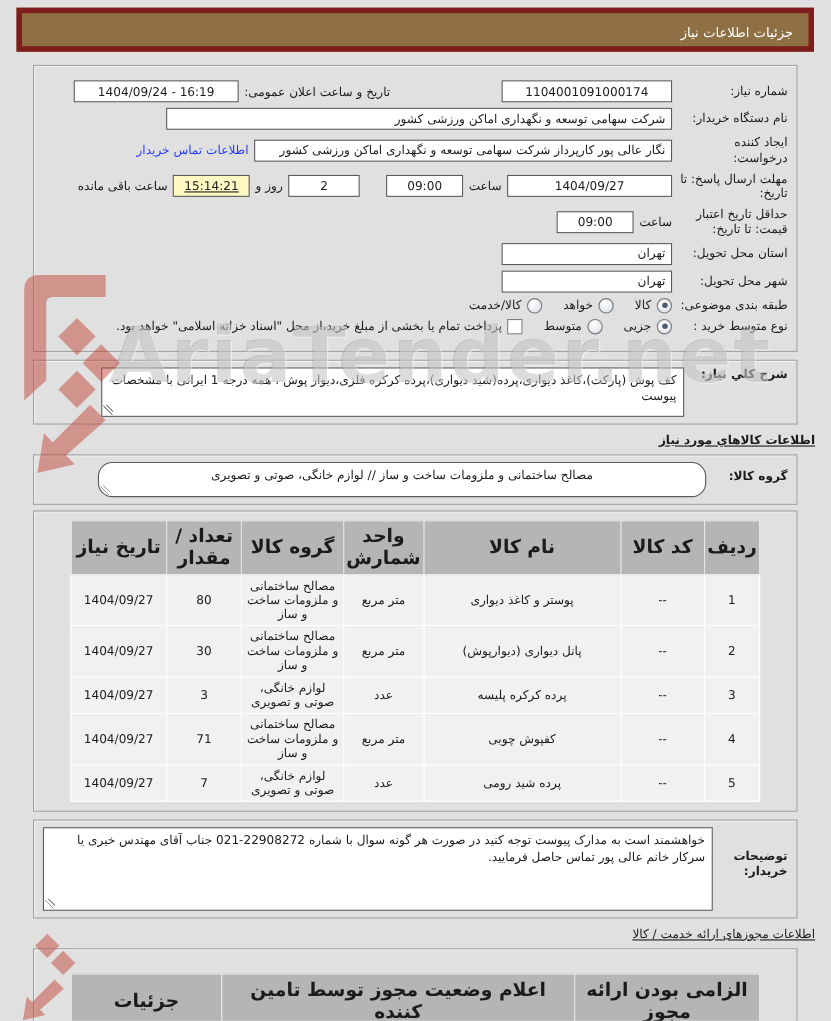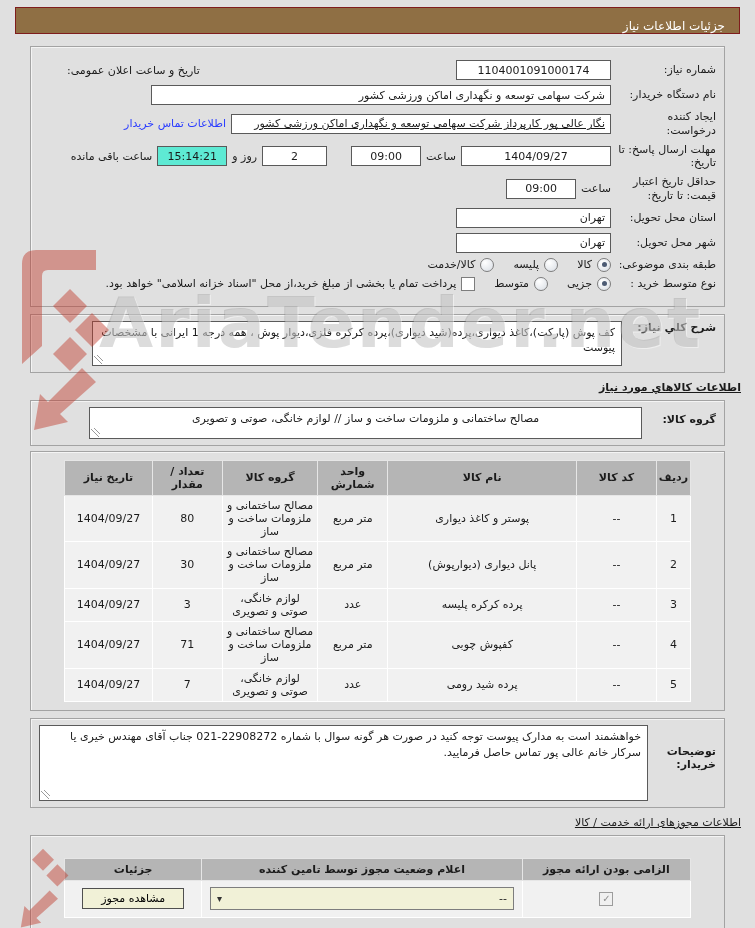--- a/index.html
+++ b/index.html
@@ -12,40 +12,40 @@
   
   .wm-layer{position:absolute;inset:0;pointer-events:none;z-index:6;}
   .wm-text{position:absolute;top:282px;left:99px;font-size:70px;font-weight:bold;
     color:rgba(118,118,118,0.26);letter-spacing:2px;white-space:nowrap;direction:ltr;
     text-shadow:1px 1px 0 rgba(255,255,255,0.45);}
   .wm-logo{position:absolute;opacity:0.45;}
   .wm-logo.main{left:16px;top:244px;}
   .wm-logo.edge{right:-86px;top:244px;}
   .wm-logo.bottom{left:10px;top:840px;transform:scale(0.6);transform-origin:top left;}
   
-  .titlebar{margin:7px 15px 0 15px;height:27px;background:#8f6f44;border:1px solid #7f1d1d;
+  .titlebar{margin:7px 15px 0 15px;height:40px;background:#8f6f44;border:5px solid #7f1d1d;
     color:#fff;font-size:12px;line-height:36px;padding-right:14px;box-sizing:border-box;text-align:right;}
   
   .group{border:1px solid #a3a3a3;box-shadow:1px 1px 0 #f4f4f4 inset;margin:0 30px;box-sizing:border-box;background:transparent;position:relative;z-index:2;}
   .main-form{margin-top:12px;padding:8px 8px 10px 8px;}
   .frow{display:flex;align-items:center;margin:5px 0;gap:5px;}
   .lbl{color:#1b1b1b;}
   .lbl.w100{width:100px;flex:0 0 100px;line-height:1.25;}
   .boldlbl{font-weight:bold;}
   .field{background:#fff;border:1px solid #5a5a5a;height:20px;box-sizing:border-box;
     display:flex;align-items:center;padding:0 5px;font-size:11px;}
   .field.center{justify-content:center;}
   .field.ltr{direction:ltr;}
-  .field.hl{background:#5eead4;}
+  .field.hl{background:#fef9c3;text-decoration:underline;}
   .w150{width:150px;flex:0 0 150px;}
   .w155{width:155px;flex:0 0 155px;}
   .w70{width:70px;flex:0 0 70px;}
   .w65{width:65px;flex:0 0 65px;}
   .w460{width:460px;flex:0 0 460px;}
-  .w380{width:380px;flex:0 0 380px;text-decoration:underline;}
+  .w380{width:380px;flex:0 0 380px;}
   .link{color:#2a3cff;cursor:pointer;white-space:nowrap;}
   .ms-auto{margin-inline-start:auto;}
   .pad-end{padding-inline-end:28px;}
   
   .radio{width:12px;height:12px;border-radius:50%;border:1px solid #7d7d7d;
     background:radial-gradient(circle at 35% 30%,#ffffff,#d8dde4);display:inline-flex;
     align-items:center;justify-content:center;flex:0 0 12px;}
   .radio .dot{width:0;height:0;}
   .radio.selected .dot{width:5px;height:5px;border-radius:50%;background:#4c5b74;}
   .checkbox{width:12px;height:12px;border:1px solid #7d7d7d;background:#fff;display:inline-flex;
@@ -56,21 +56,21 @@
   .descgroup{margin-top:7px;padding:6px 8px;display:flex;gap:6px;align-items:flex-start;}
   .textbox{background:#fff;border:1px solid #5a5a5a;position:relative;box-sizing:border-box;
     padding:3px 6px;line-height:1.45;}
   .grip{position:absolute;left:1px;bottom:1px;width:9px;height:9px;
     background:linear-gradient(45deg,transparent 40%,#9a9a9a 40%,#9a9a9a 47%,transparent 47%,transparent 62%,#9a9a9a 62%,#9a9a9a 69%,transparent 69%);}
   .section-title{margin:8px 14px 6px 30px;position:relative;z-index:2;text-decoration:underline;}
   .section-title.b{font-weight:bold;}
   
   .table-group{margin-top:5px;padding:8px 33px;}
   table.grid{border-collapse:collapse;width:100%;direction:rtl;border:1px solid #8e8e8e;background:#f1f1f1;}
-  table.grid th{background:#b5b5b5;font-weight:bold;border:1px solid #e6e6e6;padding:4px 2px;font-size:11px;}
+  table.grid th{background:#b5b5b5;font-weight:bold;border:1px solid #e6e6e6;padding:4px 2px;font-size:17px;}
   table.grid td{background:#f1f1f1;border:1px solid #ffffff;padding:3px 4px;text-align:center;line-height:1.2;font-size:11px;}
   .lic-group{margin-top:6px;padding:22px 33px 14px 33px;height:104px;}
   .lic-group td{height:30px;}
   .cream-btn{background:#f1f1d7;border:1px solid #4f4f4f;font-family:inherit;font-size:11px;
     padding:3px 18px;cursor:pointer;}
   .select{background:#f1f1d7;border:1px solid #7d7d7d;height:21px;width:290px;margin:0 auto;
     display:flex;align-items:center;justify-content:space-between;padding:0 6px;cursor:pointer;}
   .select .chev{font-size:10px;color:#333;order:2;}
   .select .val{order:1;}
 </style>
@@ -97,20 +97,21 @@
 </div>
 
 <div class="titlebar">جزئیات اطلاعات نیاز</div>
 
 <div class="group main-form">
 
   <div class="frow pad-end">
     <span class="lbl w100">شماره نیاز:</span>
     <span class="field center ltr w155">1104001091000174</span>
     <span class="lbl ms-auto">تاریخ و ساعت اعلان عمومی:</span>
+    <span class="field center ltr w150">1404/09/24 - 16:19</span>
   </div>
 
   <div class="frow">
     <span class="lbl w100">نام دستگاه خریدار:</span>
     <span class="field w460">شرکت سهامی توسعه و نگهداری اماکن ورزشی کشور</span>
   </div>
 
   <div class="frow">
     <span class="lbl w100">ایجاد کننده درخواست:</span>
     <span class="field w380">نگار عالی پور کارپرداز شرکت سهامی توسعه و نگهداری اماکن ورزشی کشور</span>
@@ -147,21 +148,21 @@
 
   <div class="frow">
     <span class="lbl w100">طبقه بندی موضوعی:</span>
     <span class="radio selected">
         <span class="dot"></span>
       </span>
     <span class="optlbl">کالا</span>
     <span class="radio">
         <span class="dot"></span>
       </span>
-    <span class="optlbl">پلیسه</span>
+    <span class="optlbl">خواهد</span>
     <span class="radio">
         <span class="dot"></span>
       </span>
     <span class="optlbl">کالا/خدمت</span>
   </div>
 
   <div class="frow">
     <span class="lbl w100">نوع متوسط خرید :</span>
     <span class="radio selected">
         <span class="dot"></span>
@@ -181,21 +182,21 @@
   <div class="textbox" style="width:530px;height:45px;">
     <span>کف پوش (پارکت)،کاغذ دیواری،پرده(شید دیواری)،پرده کرکره فلزی،دیوار پوش ، همه درجه 1 ایرانی با مشخصات پیوست</span>
     <span class="grip"></span>
   </div>
 </div>
 
 <div class="section-title b">اطلاعات کالاهاي مورد نیاز</div>
 
 <div class="group descgroup" style="margin-top:0;">
   <span class="lbl boldlbl" style="width:68px;flex:0 0 68px;padding-top:6px;">گروه کالا:</span>
-  <div class="textbox" style="width:553px;height:32px;text-align:center;">
+  <div class="textbox" style="width:553px;height:32px;text-align:center;border-radius:13px;">
     <span>مصالح ساختمانی و ملزومات ساخت و ساز // لوازم خانگی، صوتی و تصویری</span>
     <span class="grip"></span>
   </div>
 </div>
 
 <div class="group table-group">
   <table class="grid">
     <colgroup>
       <col style="width:34px">
         <col style="width:80px">

